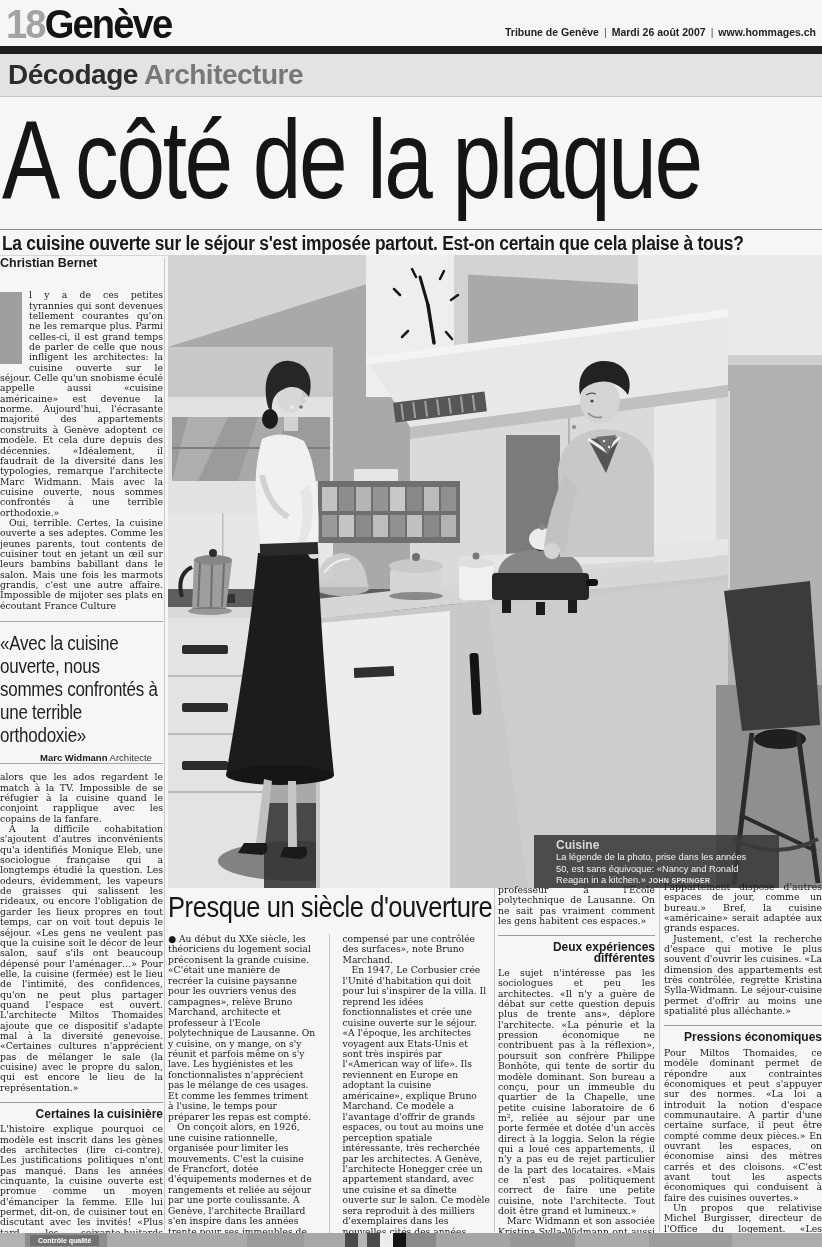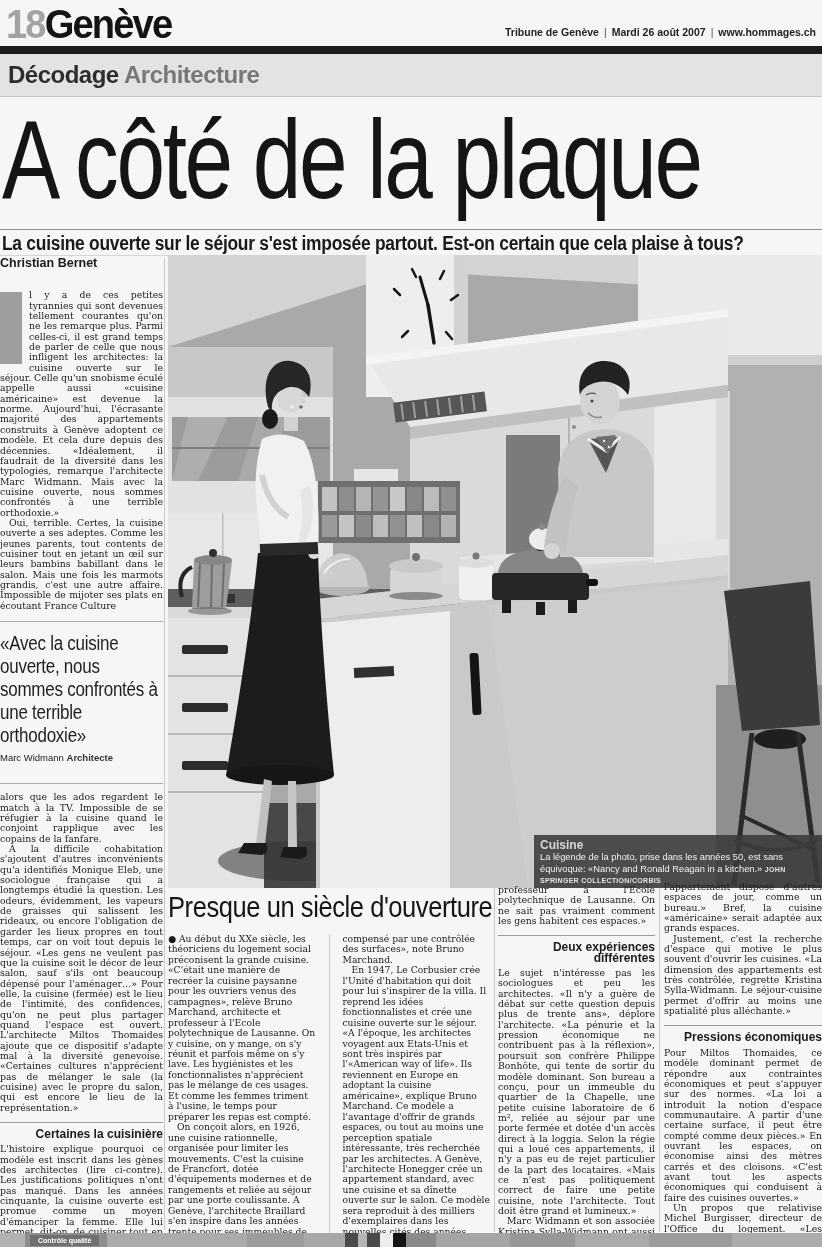--- a/index.html
+++ b/index.html
@@ -12,21 +12,21 @@
   #masthead{top:2px;left:6px;height:44px;white-space:nowrap;}
   #masthead .mast-inner{display:inline-block;transform:scaleX(.93);transform-origin:left top;
       font-weight:bold;font-size:41px;letter-spacing:-2px;line-height:44px;}
   #mast-number{color:#a3a3a3;}
   #mast-section{color:#141414;}
   #masthead-meta{top:26px;right:6px;font-size:10.5px;font-weight:bold;color:#222;}
   #masthead-meta .sep{color:#555;padding:0 5px;font-weight:normal;}
 
   #black-bar{top:46px;left:0;width:822px;height:8px;background:#1d1d1d;}
   #kicker-band{top:54px;left:0;width:822px;height:42px;background:#e3e3e3;border-bottom:1px solid #c6c6c6;}
-  #kicker-band .kick{font-weight:bold;font-size:24px;line-height:42px;padding-left:8px;letter-spacing:-.5px;}
+  #kicker-band .kick{font-weight:bold;font-size:28px;line-height:42px;padding-left:8px;letter-spacing:-.5px;}
   #kicker-primary{color:#2d2d2d;}
   #kicker-secondary{color:#787878;}
 
   
   #headline{top:102px;left:2px;width:1060px;height:124px;font-size:112px;line-height:1.04;
       font-weight:200;letter-spacing:-3px;color:#151515;transform:scaleX(.78);transform-origin:left top;
       white-space:nowrap;}
   #headline-rule{top:229px;left:0;width:822px;height:1px;background:#8f8f8f;}
   #standfirst{top:232px;left:2px;width:945px;font-size:20px;font-weight:bold;letter-spacing:-.3px;
       color:#1a1a1a;transform:scaleX(.87);transform-origin:left top;white-space:nowrap;}
@@ -41,33 +41,33 @@
   #col1{top:258px;left:0;width:163px;}
   #byline{font-family:"Liberation Sans","DejaVu Sans",sans-serif;font-weight:bold;font-size:12.5px;margin-bottom:22px;}
   #dropcap{float:left;width:22px;height:72px;background:#9e9e9e;margin:2px 7px 0 0;}
   .vrule{width:1px;background:#c9c9c9;}
   #vrule-1{top:258px;left:164px;height:972px;}
   #vrule-2{top:888px;left:494px;height:344px;}
   #vrule-3{top:882px;left:659px;height:350px;}
 
   
   #pullquote{margin:10px 0 8px 0;border-top:1px solid #aaa;border-bottom:1px solid #aaa;
-      padding:10px 0 20px 0;text-align:left;}
+      padding:10px 0 0 0;text-align:left;}
   #pullquote .pq-text{display:inline-block;width:190px;transform:scaleX(.85);transform-origin:left top;
       font-family:"Liberation Sans","DejaVu Sans",sans-serif;font-size:20px;line-height:23px;
       font-weight:200;color:#1f1f1f;letter-spacing:-.3px;}
   #pullquote .pq-attr{font-family:"Liberation Sans","DejaVu Sans",sans-serif;font-size:9.5px;margin-top:6px;}
-  #pullquote .pq-author{font-weight:normal;}
-  #pullquote .pq-role{color:#333;font-weight:bold;}
+  #pullquote .pq-author{font-weight:bold;margin-left:40px;}
+  #pullquote .pq-role{color:#333;}
 
   
   #photo{top:255px;left:168px;width:654px;height:633px;background:#a9a9a9;overflow:hidden;}
   #photo svg{display:block;}
-  #photo-caption{position:absolute;left:366px;top:580px;width:288px;height:53px;
-      background:rgba(58,58,58,.88);box-sizing:border-box;padding:4px 6px;
+  #photo-caption{position:absolute;left:366px;top:580px;width:245px;height:53px;
+      background:rgba(58,58,58,.88);box-sizing:border-box;padding:4px 22px;
       font-family:"Liberation Sans","DejaVu Sans",sans-serif;color:#f2f2f2;text-align:left;}
   #photo-caption .cap-title{font-weight:bold;font-size:12px;color:#d8d8d8;line-height:13px;}
   #photo-caption .cap-body{font-size:9.3px;line-height:11.5px;}
   #photo-caption .cap-credit{font-size:7px;font-weight:bold;letter-spacing:.3px;color:#e4e4e4;}
 
   
   #sidebar{top:890px;left:168px;width:322px;}
   #sidebar-title{width:380px;transform:scaleX(.85);transform-origin:left top;
       font-family:"Liberation Sans","DejaVu Sans",sans-serif;font-size:30px;font-weight:200;
       letter-spacing:-.5px;color:#161616;white-space:nowrap;margin-bottom:10px;}

